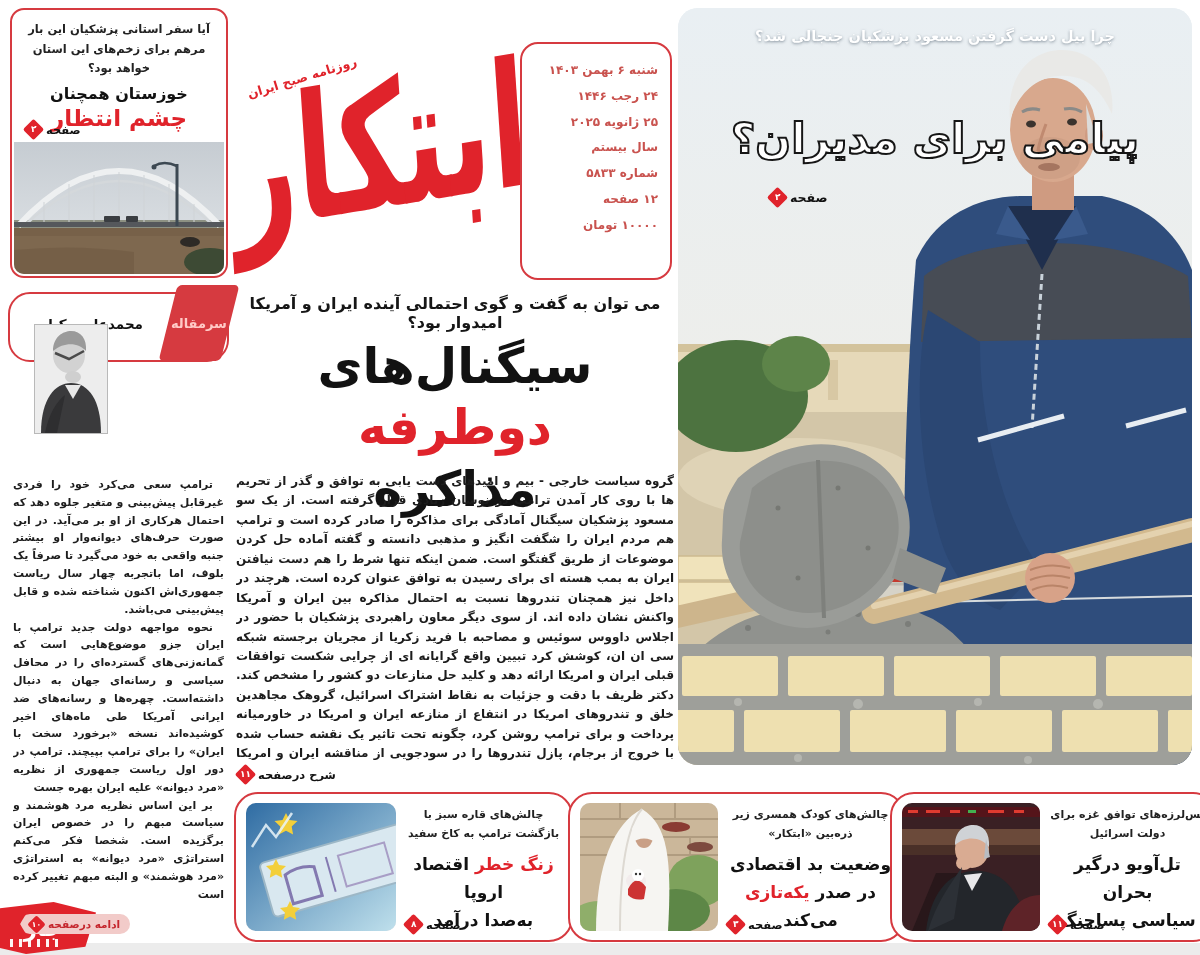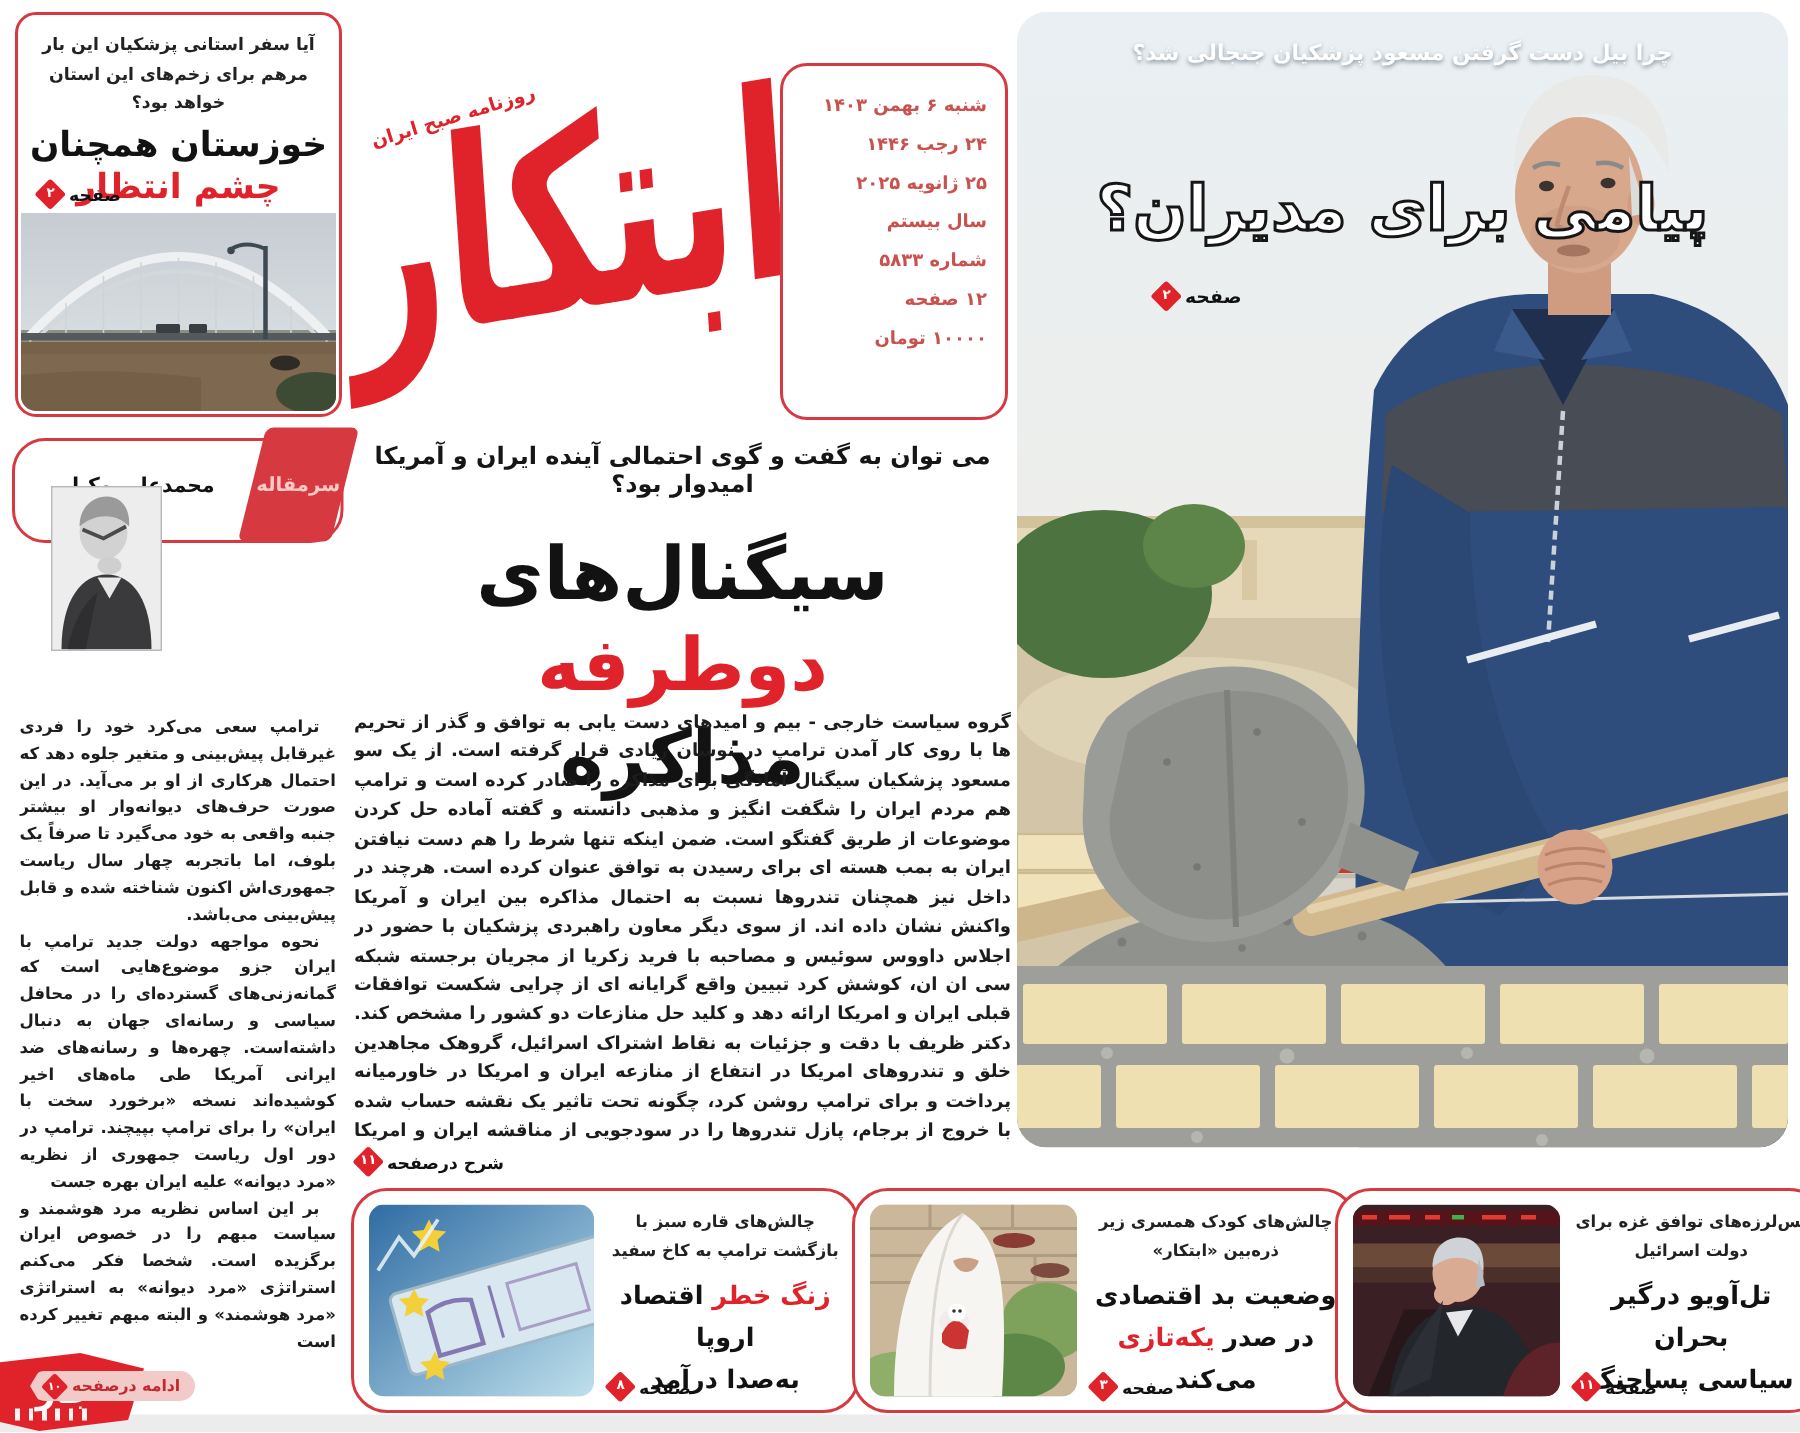--- a/index.html
+++ b/index.html
@@ -7,21 +7,21 @@
         font-family:"DejaVu Sans",sans-serif;color:#1a1a1a;direction:rtl;}
   .abs{position:absolute;}
   
   .badge{display:inline-flex;align-items:center;gap:5px;font-weight:800;font-size:11.5px;color:#111;}
   .diamond{width:15px;height:15px;background:#e0232b;transform:rotate(45deg);border-radius:2px;
            display:inline-flex;align-items:center;justify-content:center;flex:none;}
   .diamond>span{transform:rotate(-45deg);color:#fff;font-size:9px;font-weight:800;line-height:1;}
   
   .tl{left:10px;top:8px;width:214px;height:266px;border:2.5px solid #d63a40;border-radius:14px;background:#fff;}
   .tl-kicker{margin:10px 9px 0;font-size:11.5px;font-weight:700;text-align:center;line-height:1.7;color:#222;}
-  .tl-h1{font-size:23px;font-weight:900;text-align:center;margin-top:5px;color:#121212;}
+  .tl-h1{font-size:16px;font-weight:900;text-align:center;margin-top:5px;color:#121212;}
   .tl-h2{font-size:23px;font-weight:900;text-align:center;margin-top:2px;color:#e0232b;}
   .tl-badge{position:absolute;left:14px;top:112px;z-index:3;}
   .tl-photo{position:absolute;left:2px;right:2px;bottom:2px;height:132px;border-radius:0 0 10px 10px;overflow:hidden;}
   
   .mast-tagline{left:242px;top:70px;width:120px;text-align:center;color:#e0232b;font-size:12.5px;font-weight:800;
                 transform:rotate(-17deg);z-index:1;}
   .mast-logo{left:230px;top:18px;width:300px;height:258px;display:flex;align-items:center;justify-content:center;
              color:#e0232b;font-size:112px;font-weight:700;transform:scaleY(1.55) rotate(-6deg);
              white-space:nowrap;z-index:0;line-height:1;}
   .mast-info{left:520px;top:42px;width:152px;height:238px;border:2px solid #d63a40;border-radius:18px;
@@ -34,21 +34,21 @@
   .pp-kicker{position:absolute;top:20px;left:0;right:0;text-align:center;color:#fff;font-size:14.5px;font-weight:800;
              text-shadow:0 1px 3px rgba(80,95,110,.65);z-index:3;}
   .pp-h1{position:absolute;top:46px;left:0;right:0;text-align:center;font-size:42px;font-weight:900;z-index:3;line-height:1.3;}
   .pp-h2{position:absolute;top:104px;left:0;right:0;text-align:center;font-size:42px;font-weight:900;z-index:3;line-height:1.3;}
   .red{color:#e0232b;}
   .outline{color:#fff;-webkit-text-stroke:2px #161616;}
   .pp-badge{position:absolute;top:182px;left:92px;z-index:3;font-size:12.5px;}
   
   .lead{left:232px;top:294px;width:446px;text-align:center;}
   .lead-kicker{font-size:16px;font-weight:800;color:#161616;}
-  .lead-h{font-size:49px;font-weight:900;line-height:1.25;margin-top:20px;color:#121212;}
+  .lead-h{font-size:49px;font-weight:900;line-height:1.25;margin-top:4px;color:#121212;}
   .article{left:236px;top:472px;width:438px;height:292px;overflow:hidden;font-size:12px;font-weight:600;
            line-height:1.62;text-align:justify;color:#1c1c1c;}
   .article p{margin:0;}
   .article-badge{left:238px;top:767px;}
   
   .ed{left:8px;top:292px;width:221px;height:650px;}
   .ed-head{position:relative;height:66px;border:2.5px solid #d63a40;border-radius:22px;background:#fff;}
   .ed-ribbon{position:absolute;right:-3px;top:-9px;width:62px;height:76px;background:#d63a40;
              transform:skewX(-14deg);border-radius:5px;display:flex;align-items:center;justify-content:center;z-index:2;}
   .ed-ribbon span{transform:skewX(14deg);color:#ffc9c6;font-size:13px;font-weight:800;}

